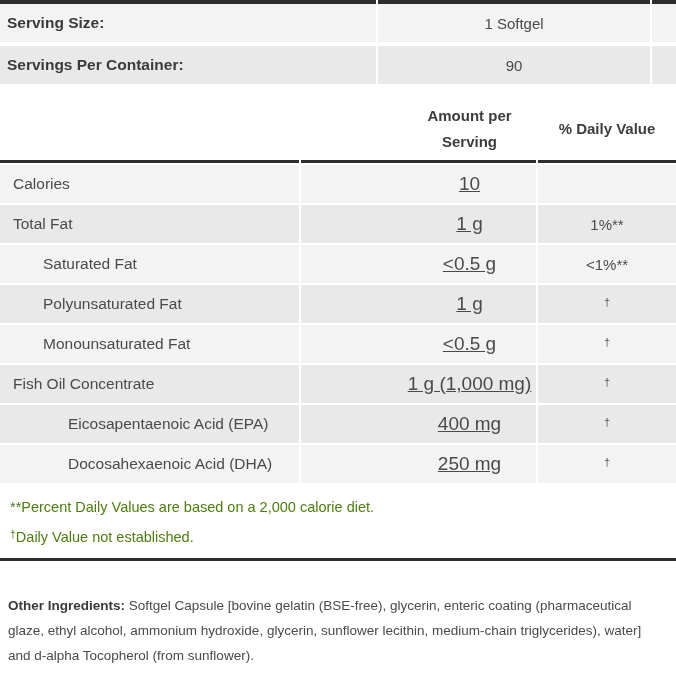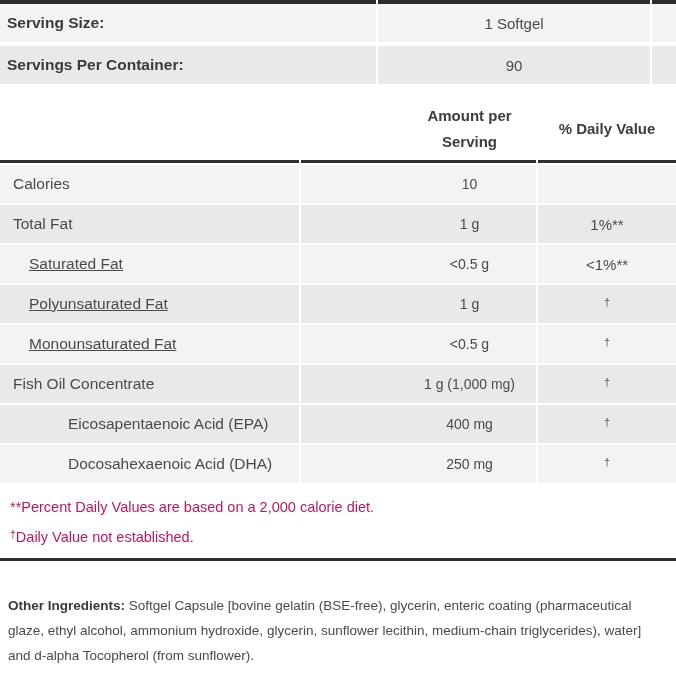--- a/index.html
+++ b/index.html
@@ -45,29 +45,29 @@
   }
   .h-label { width: 299px; }
   .h-amount { width: 235px; padding-left: 102px; }
   .h-daily { width: 138px; flex: 1; }
 
   .trows { display: flex; flex-direction: column; row-gap: 2px; margin-top: 2px; }
   .trow { display: flex; column-gap: 2px; }
   .trow .cell { height: 38px; display: flex; align-items: center; background: #f3f3f3; }
   .trow.dark .cell { background: #e9e9e9; }
   .c-label { width: 299px; font-size: 15.5px; text-align: right; }
-  .c-amount { width: 235px; padding-left: 102px; justify-content: center; font-size: 14px; }
+  .c-amount { width: 235px; padding-left: 102px; justify-content: center; font-size: 19px; text-decoration: underline; }
   .c-daily { width: 138px; flex: 1; justify-content: center; font-size: 15px; }
   .c-daily.dagger { font-size: 11px; color: #555555; align-items: flex-start; padding-top: 11px; }
   .indent-0 { padding-left: 13px; }
-  .indent-1 { padding-left: 29px; text-decoration: underline; }
+  .indent-1 { padding-left: 43px; }
   .indent-2 { padding-left: 68px; }
 
   
-  .footnote { padding-left: 10px; font-size: 14.5px; color: #be185d; }
+  .footnote { padding-left: 10px; font-size: 14.5px; color: #4d7c0f; }
   .footnote-1 { margin-top: 16px; }
   .footnote-2 { margin-top: 13px; }
   .footnote-2 sup { font-size: 10.5px; vertical-align: 4px; }
 
   .bottom-rule { margin-top: 13px; height: 3px; background: #2e2e2e; width: 676px; }
 
   
   .other {
     margin-top: 32px; padding: 0 10px 1px 8px;
     font-size: 13.5px; line-height: 25px; color: #4a4a4a;

